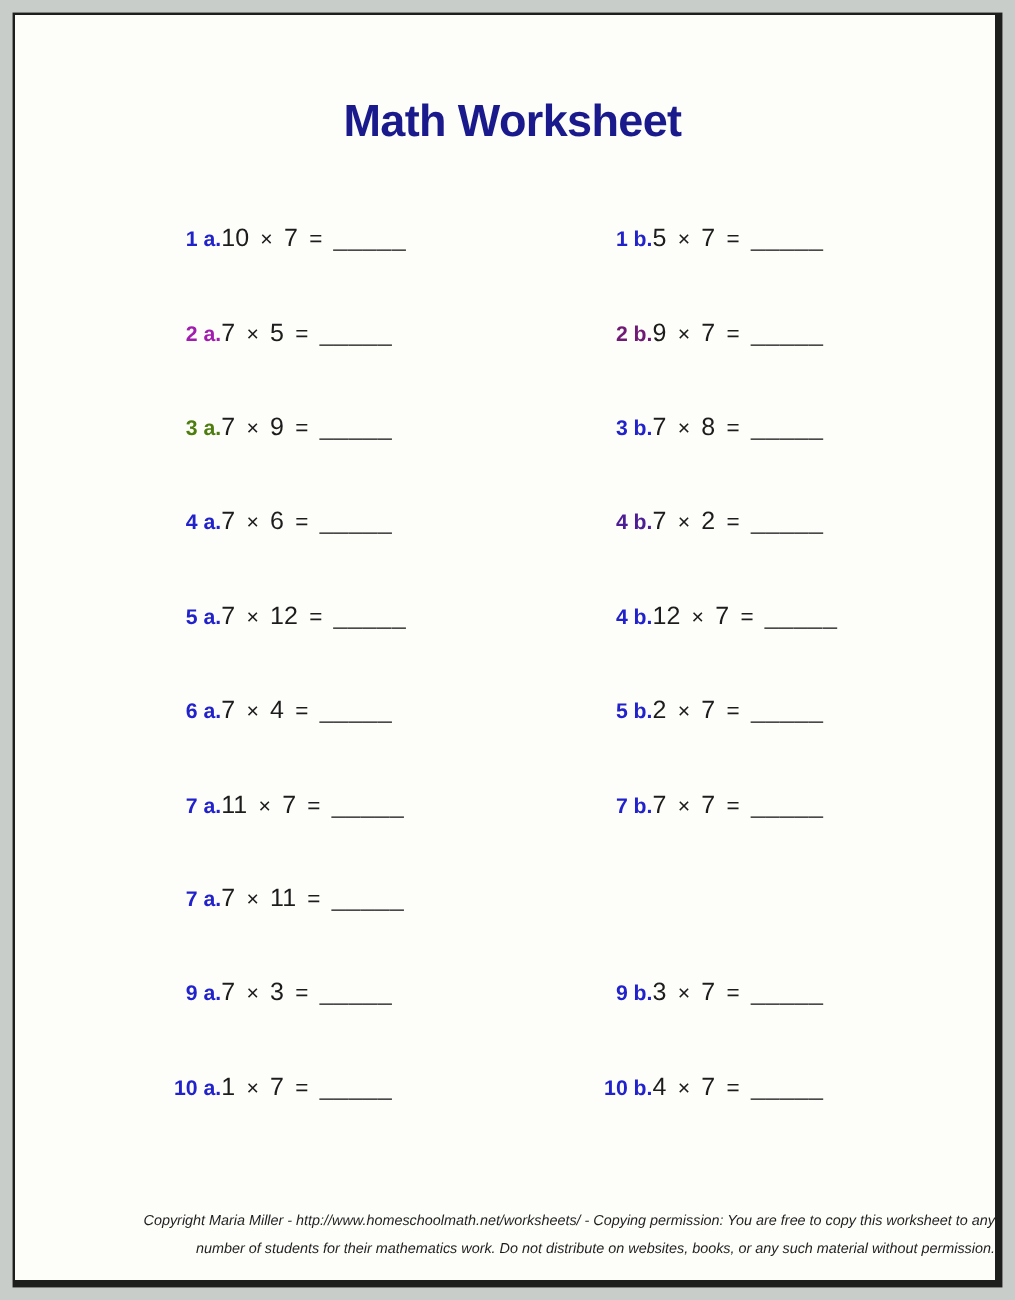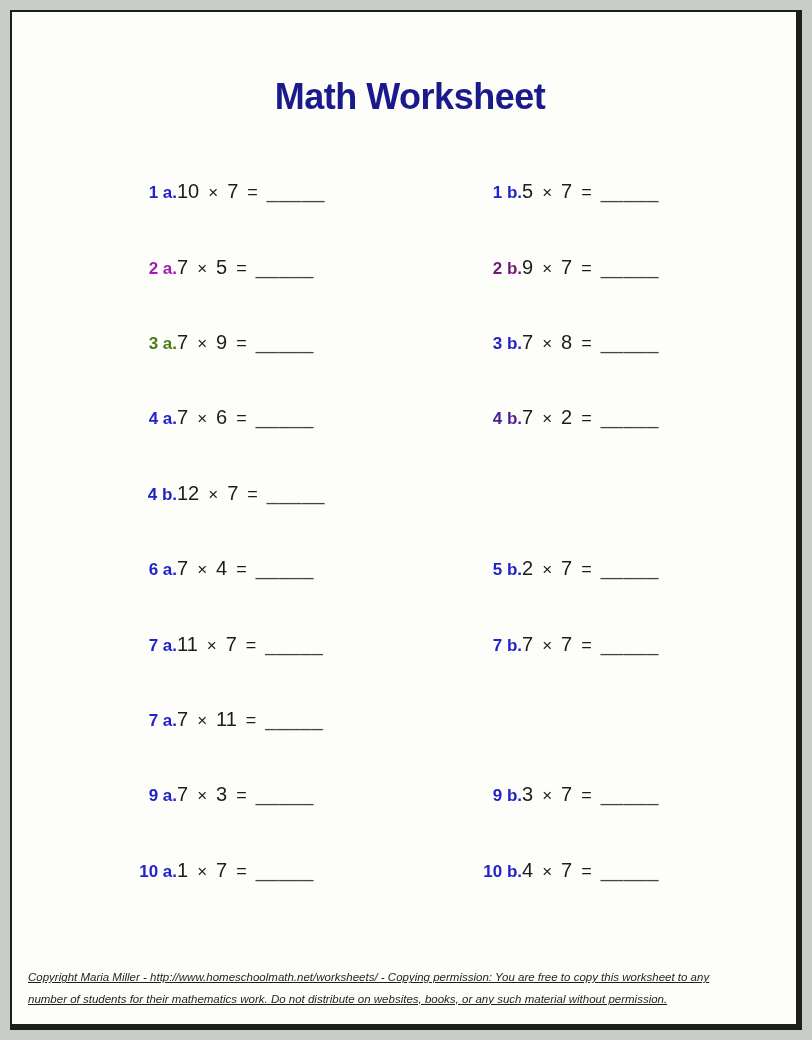--- a/index.html
+++ b/index.html
@@ -98,26 +98,25 @@
     color: #444;
     letter-spacing: 0.5px;
     white-space: pre;
   }
   
   .footer {
     position: absolute;
     left: 16px;
     right: 0;
     bottom: 14px;
-    text-align: left;
+    text-align: right;
     font-style: italic;
     font-size: 11.5px;
     line-height: 1.85;
     color: #1e1e1e;
-    text-decoration: underline;
   }
 </style>
 </head>
 <body>
 
 <div class="viewport">
   <div class="page">
 
 
     <div class="title" style="color: rgb(26, 26, 140);">Math Worksheet</div>
@@ -178,20 +177,26 @@
     <div class="pcell">
       <span class="pnum" style="color: #4c1d95;">4 b.</span>
       <span class="expr">
         <span class="factor">7</span><span class="op">×</span><span class="factor">2</span><span class="eq">=</span><span class="blank">_____</span>
       </span>
     </div>
   </div>
 
   <div class="prow">
     <div class="pcell">
+      <span class="pnum" style="color: rgb(34, 34, 204);">5 a.</span>
+      <span class="expr">
+        <span class="factor">7</span><span class="op">×</span><span class="factor">12</span><span class="eq">=</span><span class="blank">_____</span>
+      </span>
+    </div>
+    <div class="pcell">
       <span class="pnum" style="color: rgb(34, 34, 204);">4 b.</span>
       <span class="expr">
         <span class="factor">12</span><span class="op">×</span><span class="factor">7</span><span class="eq">=</span><span class="blank">_____</span>
       </span>
     </div>
   </div>
 
   <div class="prow">
     <div class="pcell">
       <span class="pnum" style="color: rgb(34, 34, 204);">6 a.</span>

